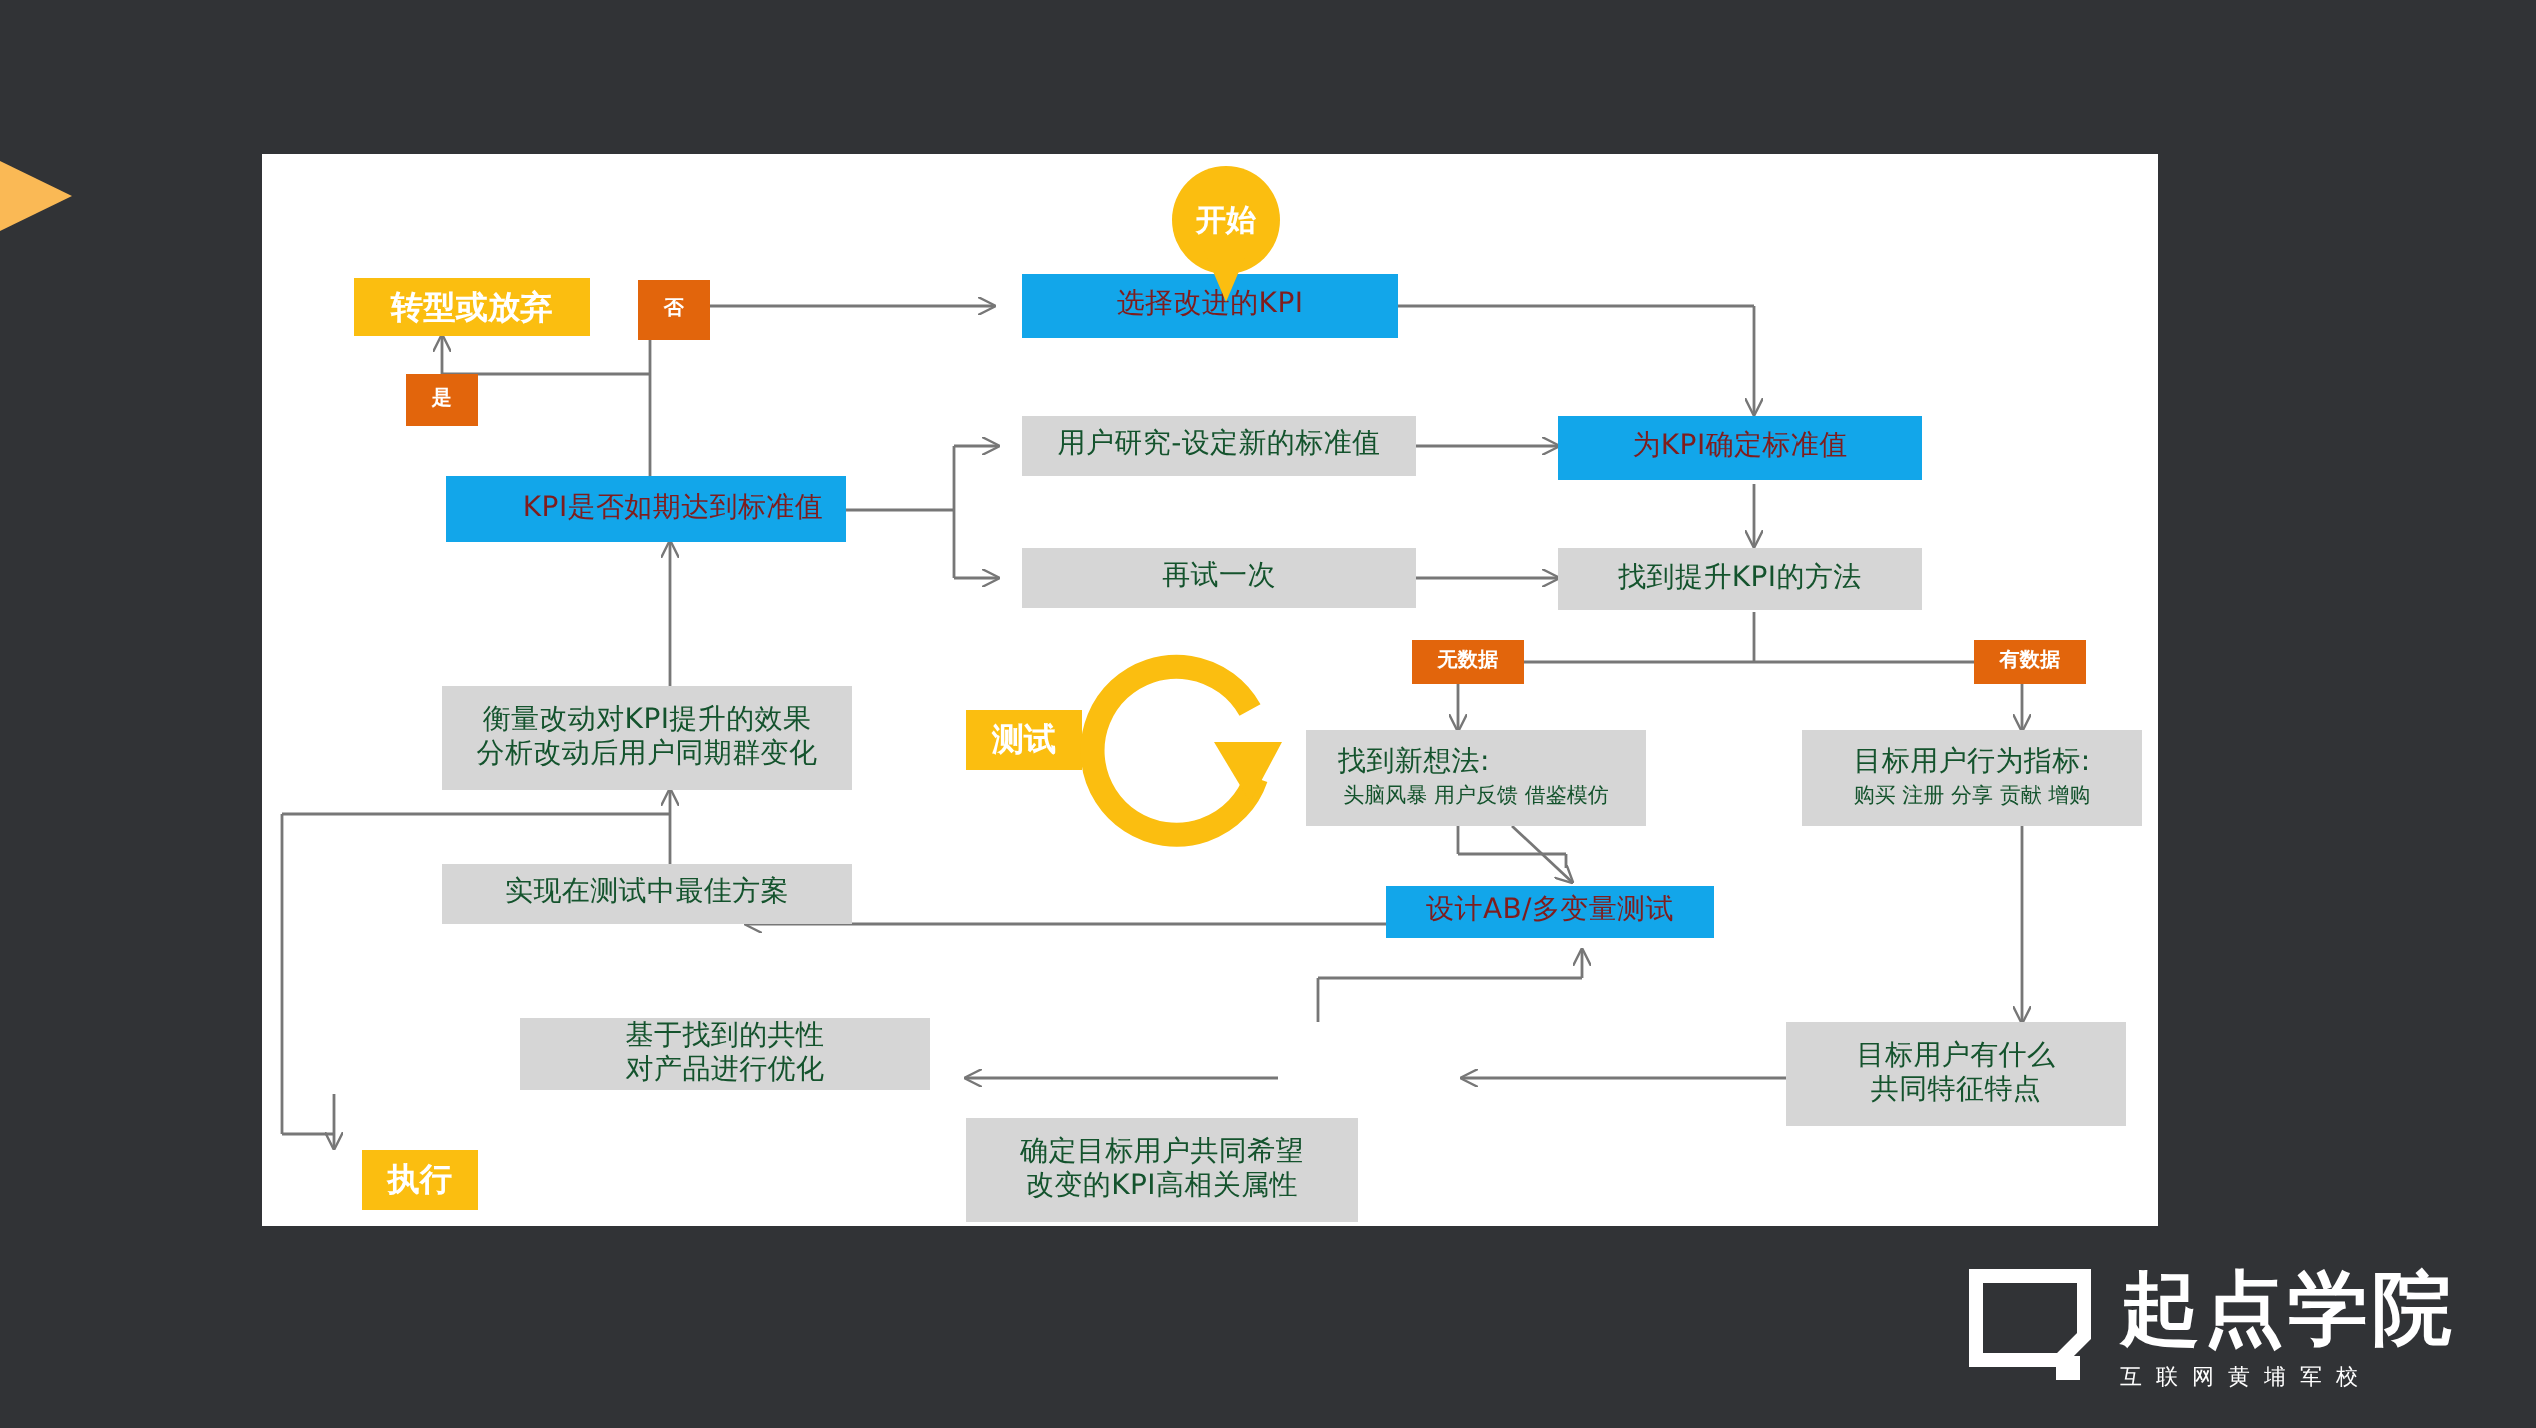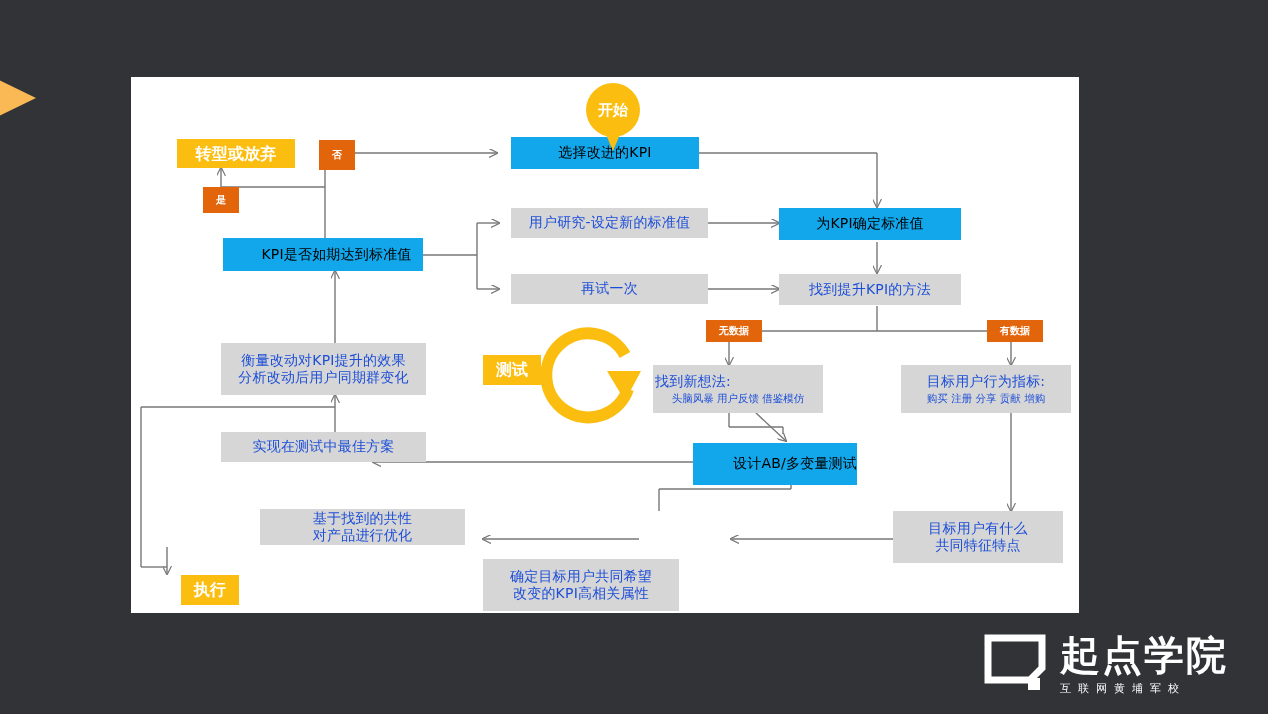--- a/index.html
+++ b/index.html
@@ -27,22 +27,22 @@
 
   
   .node{
     position:absolute;box-sizing:border-box;
     display:flex;flex-direction:column;
     align-items:center;justify-content:center;
     text-align:center;line-height:1.25;
     font-size:13.5px;color:#222;
     letter-spacing:0.2px;
   }
-  .node.gray{background:#d6d6d6;color:#1d4ed8;}
-  .node.blue{background:#12A6EA;color:#000000;}
+  .node.gray{background:#d6d6d6;color:#14532d;}
+  .node.blue{background:#12A6EA;color:#7f1d1d;}
   .node.yellow{background:#FBBE10;color:#ffffff;font-weight:bold;font-size:16px;}
   .node.orange{background:#E2650C;color:#ffffff;font-weight:bold;font-size:10px;}
   .node .sub{font-size:10.5px;margin-top:2px;letter-spacing:0;}
   .node .main{font-size:14px;}
 
   
   .pin{
     position:absolute;width:54px;height:54px;border-radius:50% 50% 50% 50%;
     background:#FBBE10;
     display:flex;align-items:center;justify-content:center;
@@ -194,21 +194,21 @@
 
     <div class="node orange" style="left:575px;top:243px;width:56px;height:22px;">
       <span>无数据</span>
     </div>
 
     <div class="node orange" style="left:856px;top:243px;width:56px;height:22px;">
       <span>有数据</span>
     </div>
 
     <div class="node gray" style="left:522px;top:288px;width:170px;height:48px;">
-      <span class="main" style="align-self:flex-start;margin-left:2px;">找到新想法:</span>
+      <span class="main" style="align-self:flex-start;margin-left:16px;">找到新想法:</span>
       <span class="sub">头脑风暴  用户反馈  借鉴模仿</span>
     </div>
 
     <div class="node gray" style="left:770px;top:288px;width:170px;height:48px;">
       <span class="main">目标用户行为指标:</span>
       <span class="sub">购买  注册  分享  贡献  增购</span>
     </div>
 
     <div class="node gray" style="left:90px;top:266px;width:205px;height:52px;">
       <span class="main">衡量改动对KPI提升的效果</span>
@@ -217,21 +217,21 @@
 
     <div class="node gray" style="left:90px;top:355px;width:205px;height:30px;">
       <span class="main">实现在测试中最佳方案</span>
     </div>
 
     <div class="node gray" style="left:90px;top:432px;width:205px;height:36px;margin-left:39px;">
       <span class="main">基于找到的共性</span>
       <span class="main">对产品进行优化</span>
     </div>
 
-    <div class="node blue" style="left:562px;top:366px;width:164px;height:42px;align-items:flex-end;">
+    <div class="node blue" style="left:562px;top:366px;width:164px;height:26px;">
       <span class="main">设计AB/多变量测试</span>
     </div>
 
     <div class="node gray" style="left:352px;top:434px;width:196px;height:52px;margin-top:48px;">
       <span class="main">确定目标用户共同希望</span>
       <span class="main">改变的KPI高相关属性</span>
     </div>
 
     <div class="node gray" style="left:762px;top:434px;width:170px;height:52px;">
       <span class="main">目标用户有什么</span>

